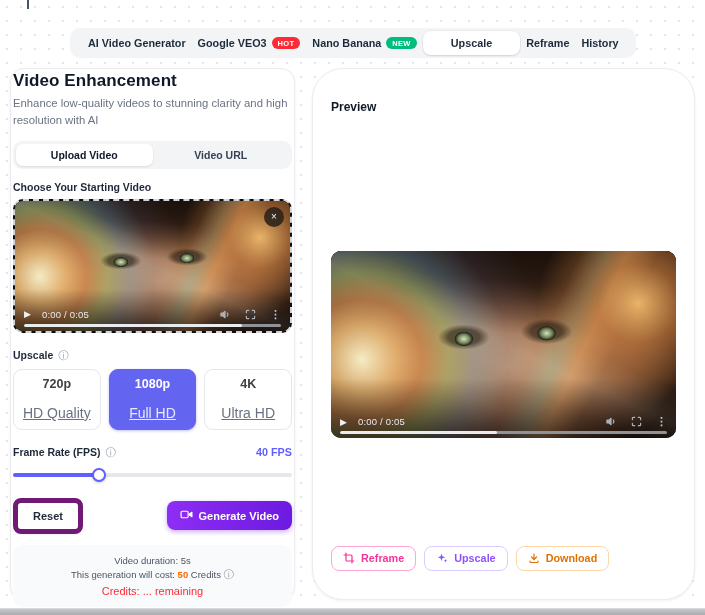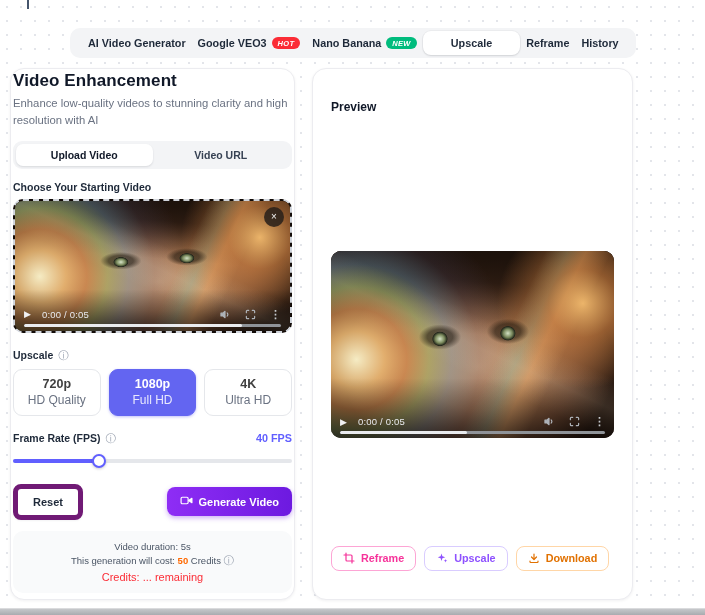--- a/index.html
+++ b/index.html
@@ -27,33 +27,33 @@
     display:flex; align-items:center; gap:5px;
     font-family:inherit; font-size:10.8px; font-weight:600; color:#1e2939;
     padding:5px 6px; border-radius:8px; white-space:nowrap;
   }
   .nav-item.active {
     background:#ffffff; padding:6px 28px;
     box-shadow:0 1px 2px rgba(16,24,40,.12), 0 0 0 1px rgba(16,24,40,.03);
   }
   .badge {
     font-size:7.5px; font-weight:700; color:#fff; letter-spacing:.3px;
-    padding:2.5px 6px 2px; border-radius:999px; line-height:1;font-style:italic;
+    padding:2.5px 6px 2px; border-radius:999px; line-height:1;
   }
   .badge-hot { background:#fb2c36; }
   .badge-new { background:#00bc7d; }
 
   
   .card {
     position:absolute; background:#fff;
     border:1px solid #ececf0; border-radius:14px;
     box-shadow:0 1px 3px rgba(16,24,40,.06);
   }
   .card-left  { left:10px;  top:68px; width:285px; height:532px; padding:2px; }
-  .card-right { left:312px; top:68px; width:321px; height:532px; padding:18px; }
+  .card-right { left:312px; top:68px; width:383px; height:532px; padding:18px;border-radius:31px; }
 
   .panel-title { font-size:17px; font-weight:700; color:#101828; letter-spacing:.1px; }
   .panel-subtitle { margin-top:4px; font-size:11.3px; line-height:1.5; color:#6a7282; }
 
   .seg-tabs { margin-top:12px; background:#f3f4f6; border-radius:9px; padding:3px; display:flex; }
   .seg-tab {
     flex:1; border:none; background:transparent; cursor:pointer;
     font-family:inherit; font-size:10.5px; font-weight:600; color:#364153;
     padding:5px 0; border-radius:7px; text-align:center;
   }
@@ -108,21 +108,21 @@
 
   
   .section-row { margin-top:16px; display:flex; align-items:center; gap:5px; }
   .info-glyph { color:#99a1af; font-size:10.5px; line-height:1; cursor:pointer; }
   .upscale-options { display:flex; gap:8px; margin-top:8px; }
   .option-card {
     flex:1; border:1px solid #e5e7eb; border-radius:9px; background:#fff;
     padding:7px 0 8px; text-align:center; cursor:pointer; font-family:inherit;
   }
   .option-res { font-size:12.5px; font-weight:700; color:#404040; }
-  .option-sub { font-size:12px; color:#6a7282; margin-top:2px; }
+  .option-sub { font-size:14px; color:#6a7282; margin-top:14px;text-decoration:underline; }
   .option-card.selected { background:#6365f1; border-color:#6365f1; box-shadow:0 1px 3px rgba(99,101,241,.4); }
   .option-card.selected .option-res { color:#fff; }
   .option-card.selected .option-sub { color:rgba(255,255,255,.85); }
 
   
   .fps-row { margin-top:16px; display:flex; align-items:center; gap:5px; }
   .fps-value { margin-left:auto; font-size:10.8px; font-weight:600; color:#615fff; }
   .slider { margin-top:10px; position:relative; height:14px; }
   .slider-track { position:absolute; top:5px; left:0; right:0; height:4px; border-radius:3px; background:#e5e7eb; cursor:pointer; }
   .slider-fill  { position:absolute; top:5px; left:0; height:4px; border-radius:3px; background:#615fff; }

